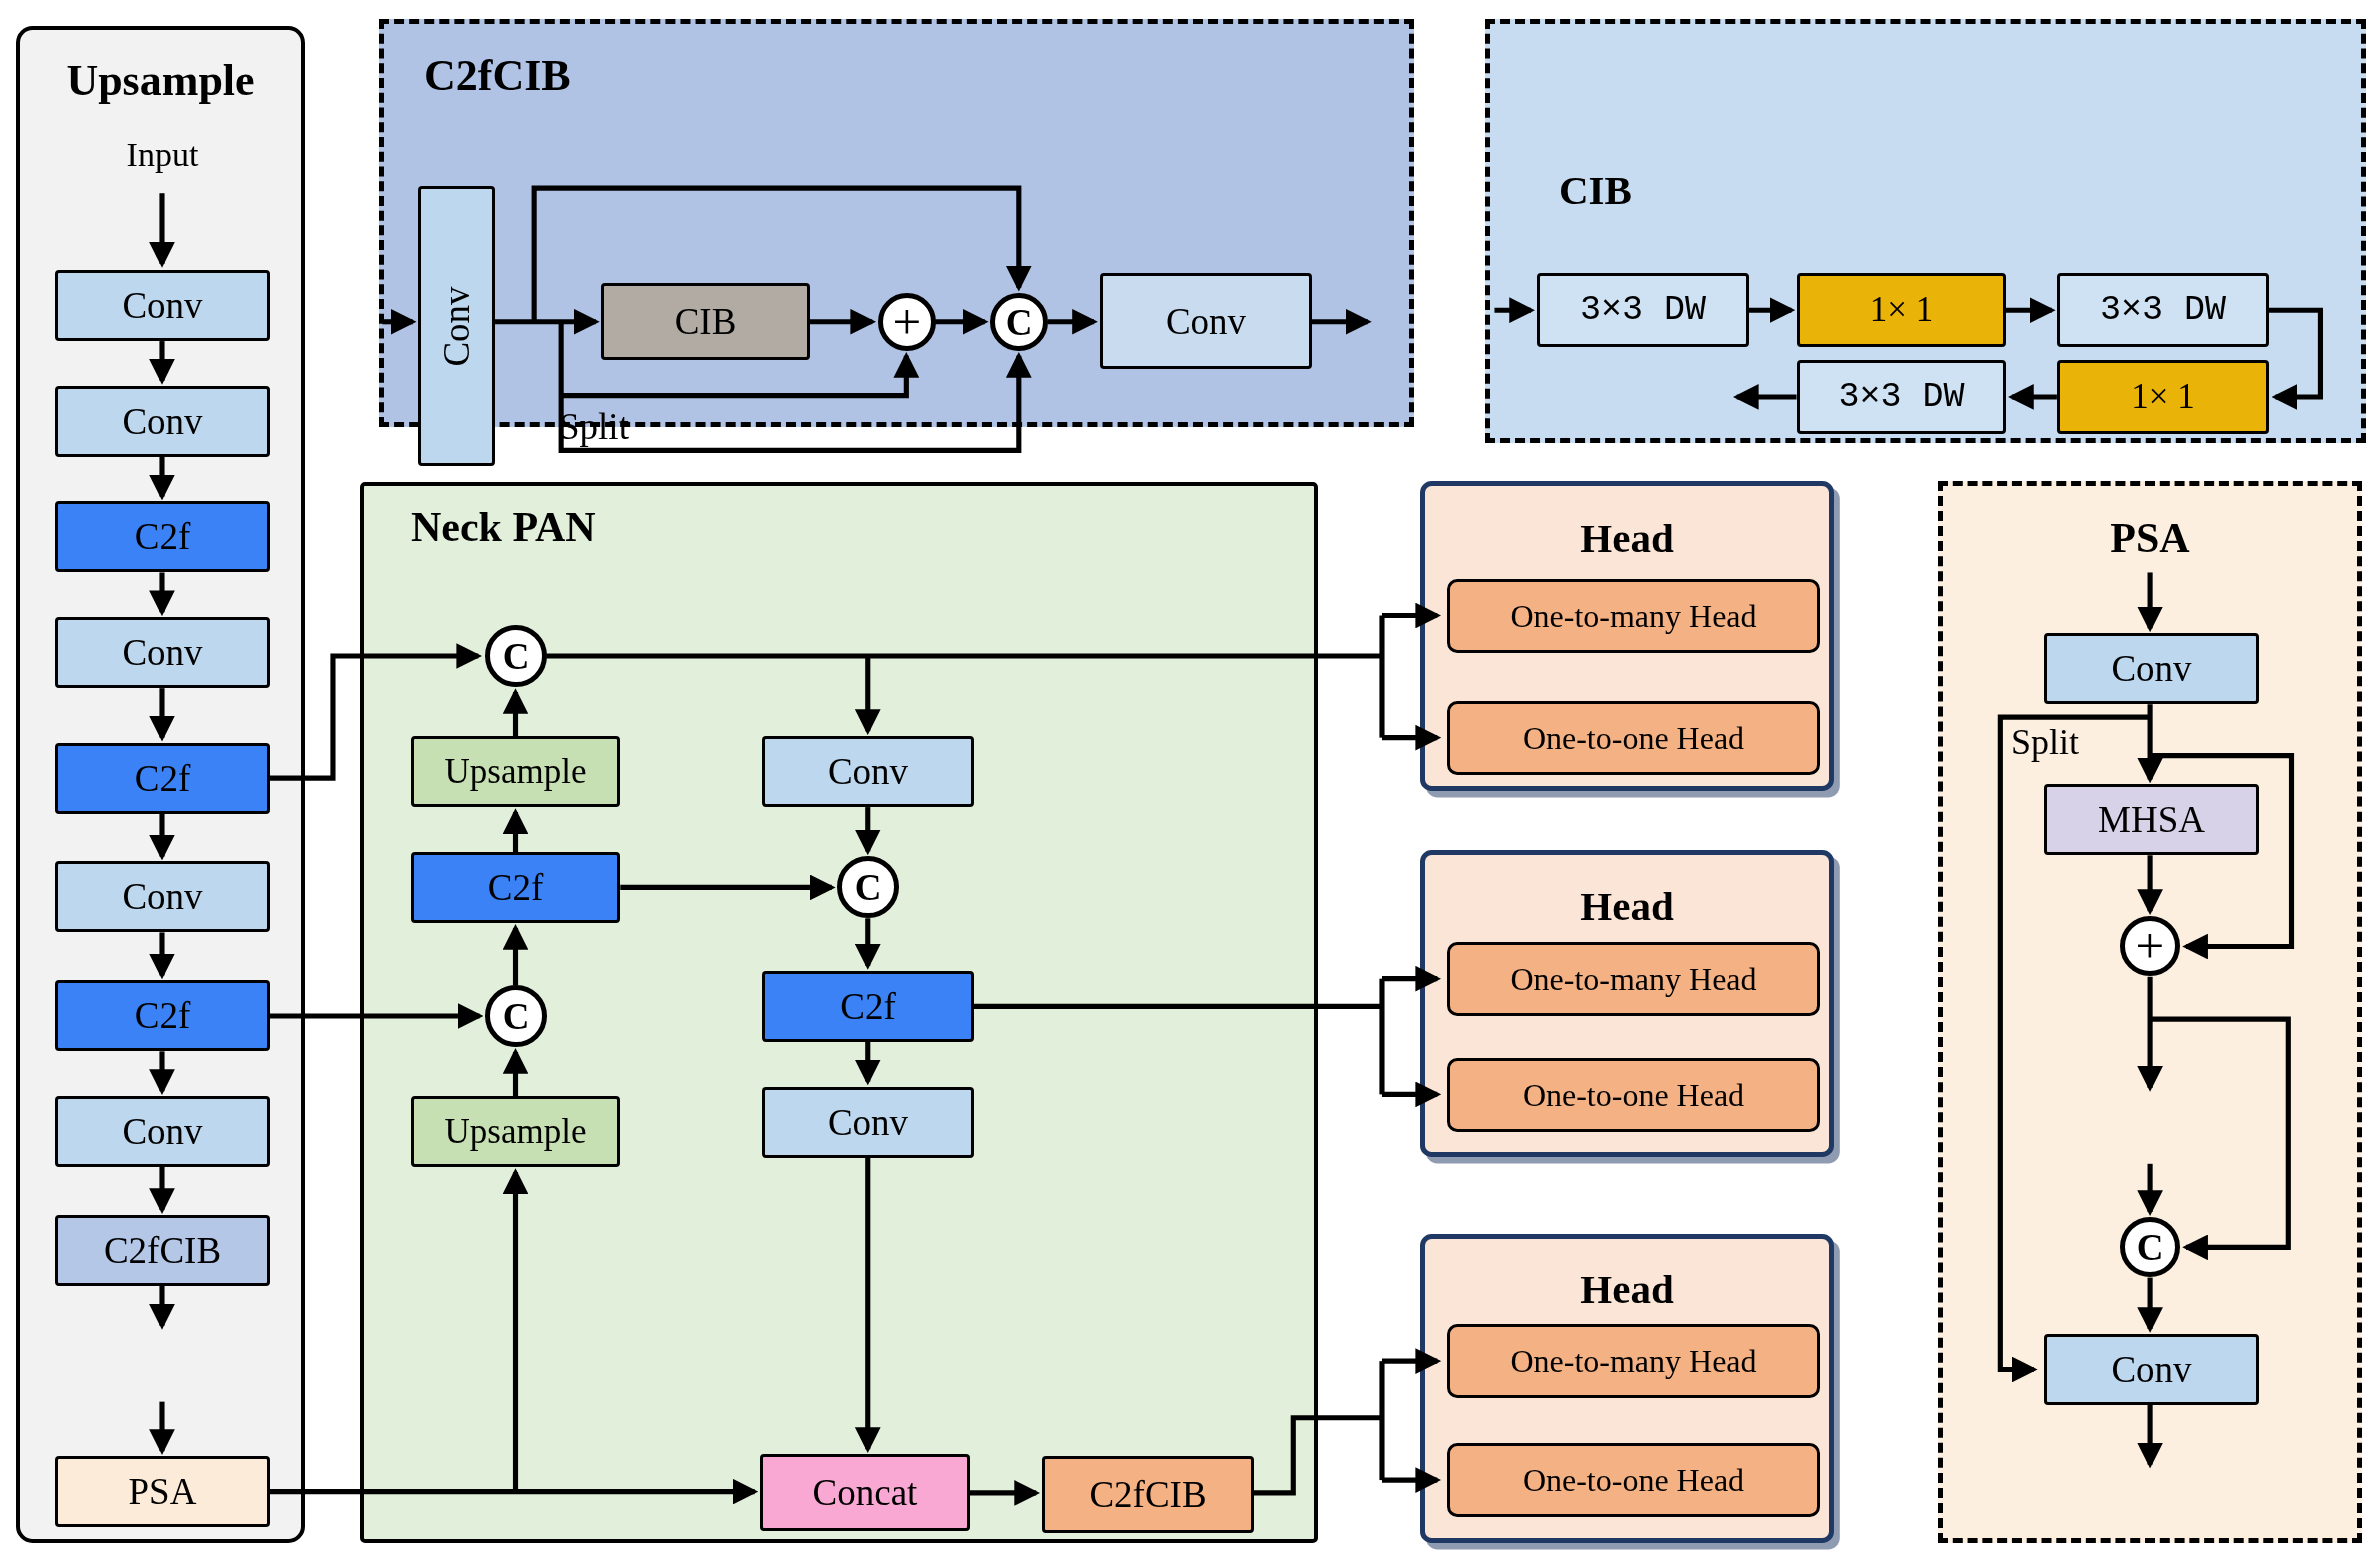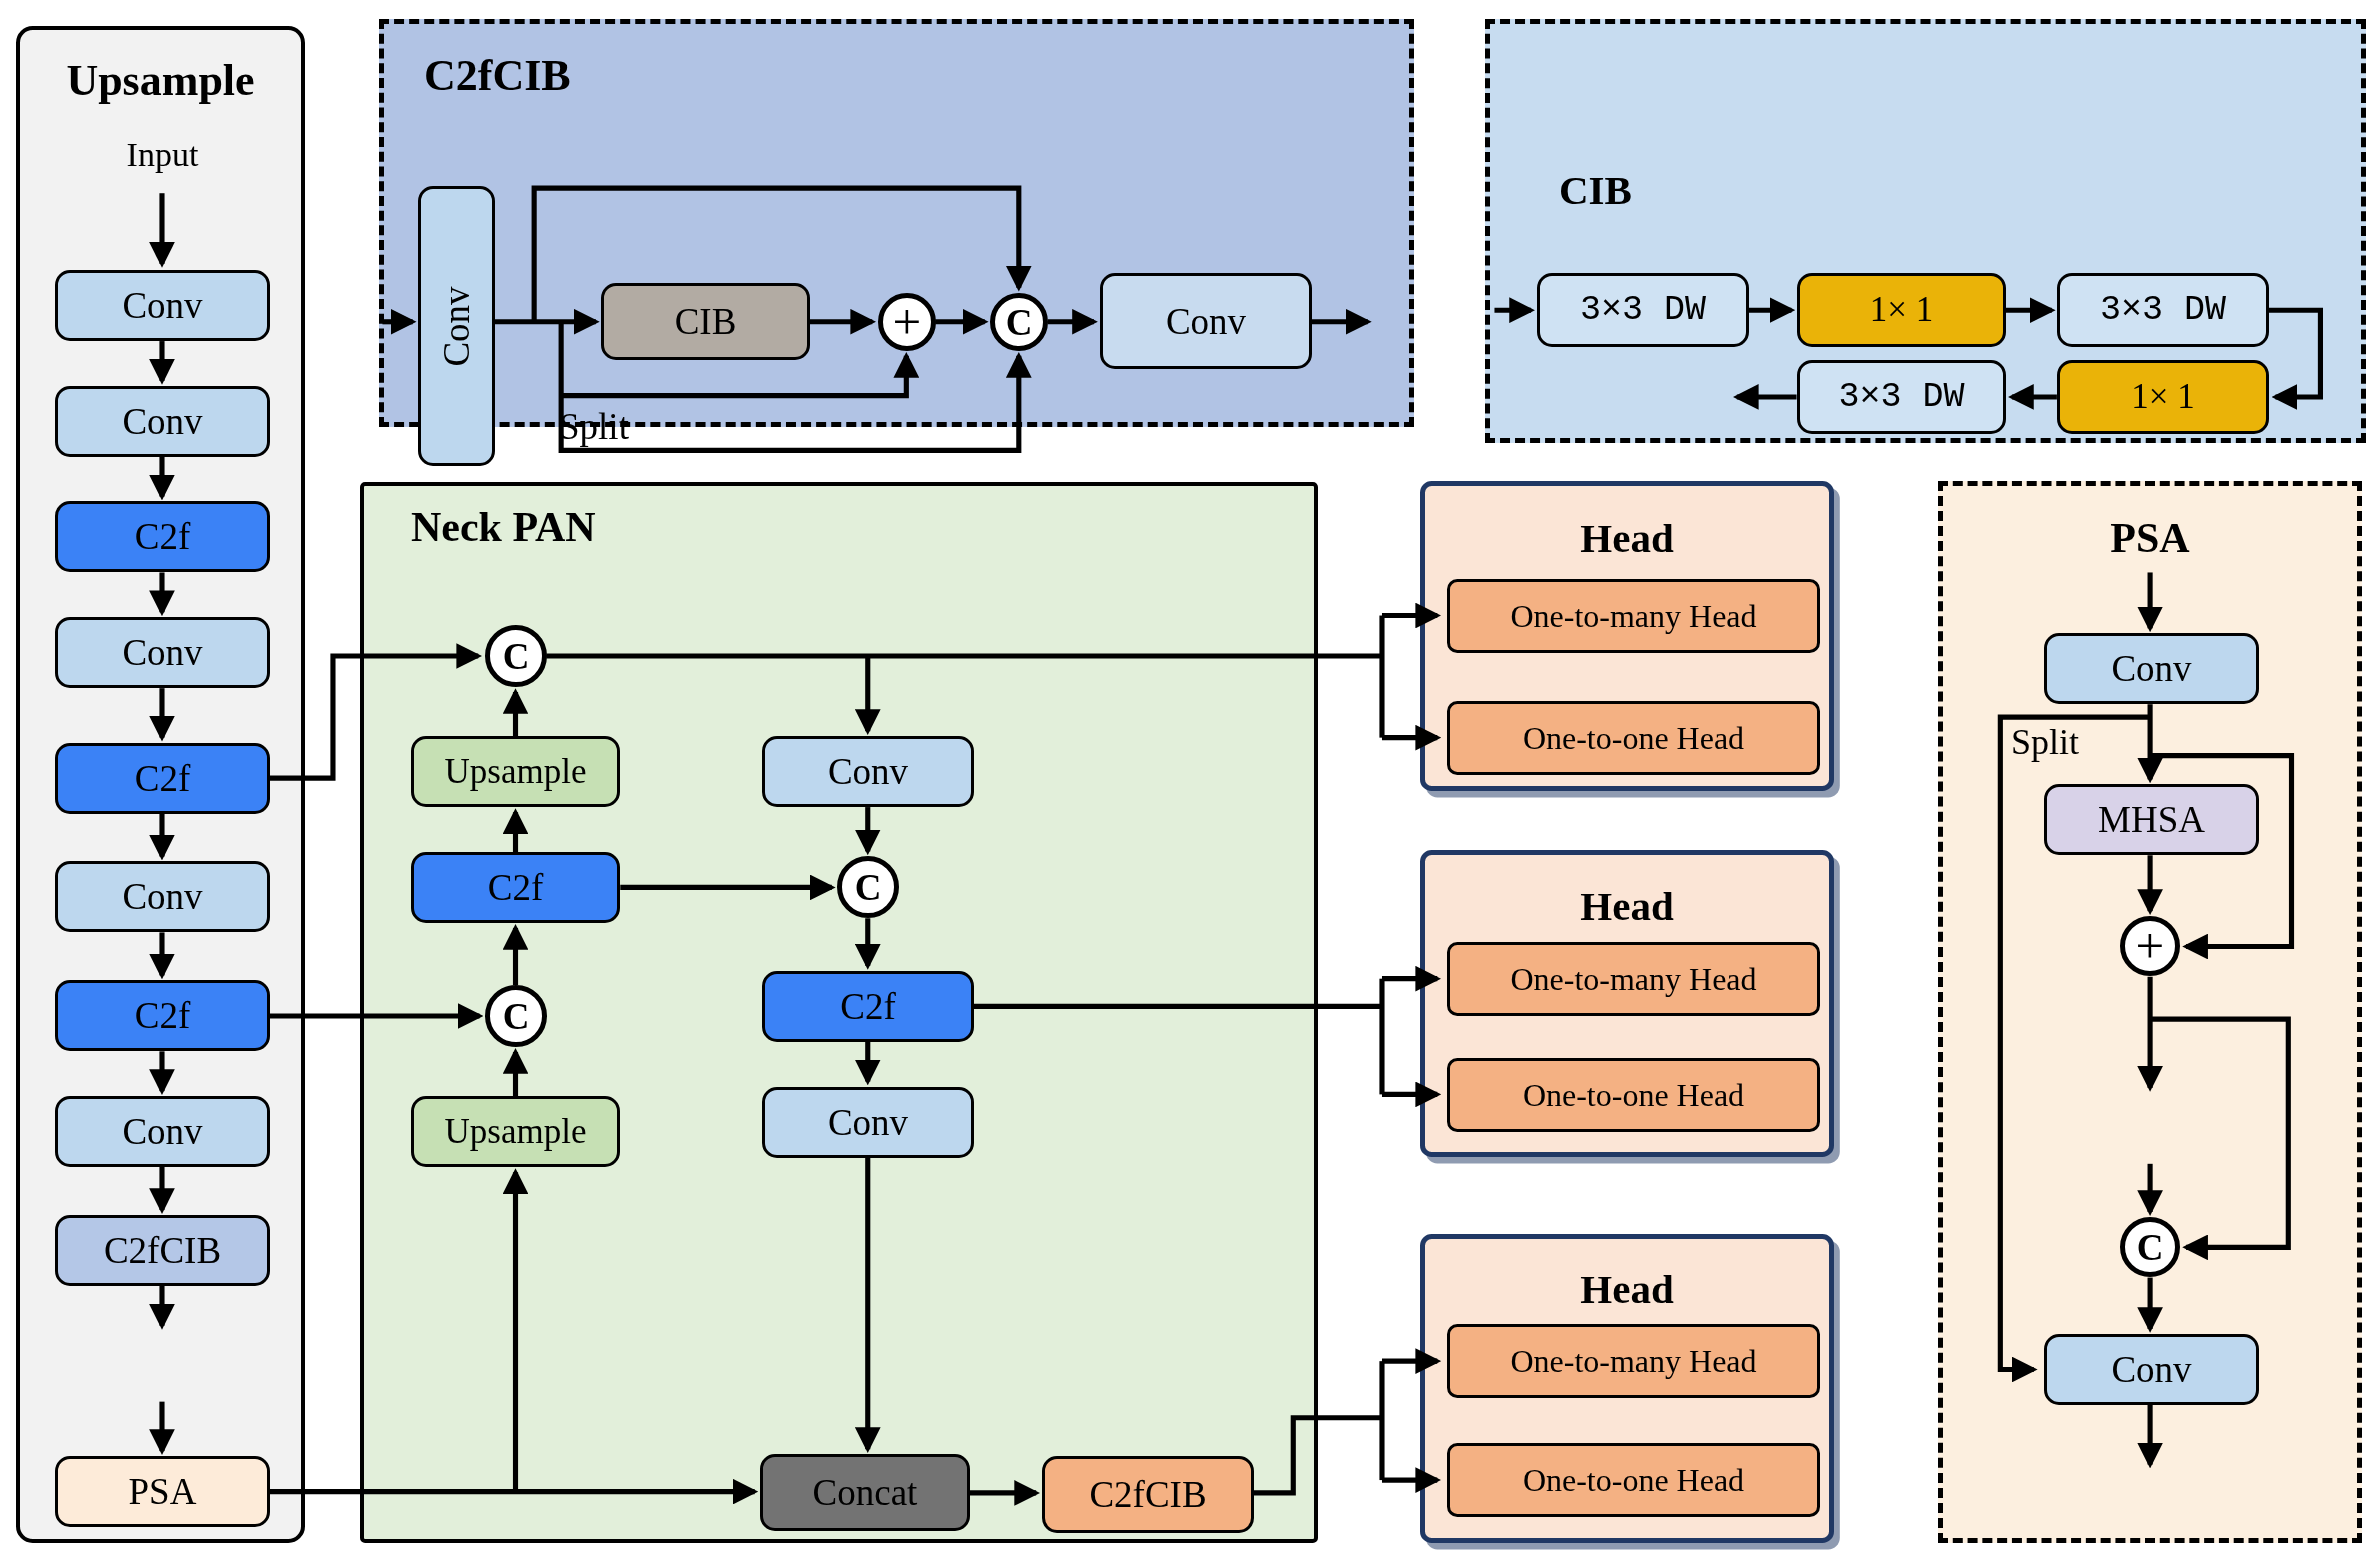--- a/index.html
+++ b/index.html
@@ -1,42 +1,42 @@
 <!DOCTYPE html>
 <html style="font-size:10.3px"><head>
 <meta charset="utf-8">
 <style>
   html,body{margin:0;padding:0;background:#fff;}
   #stage{position:relative;width:2377px;height:1555px;background:#fff;
          font-family:"Liberation Serif","DejaVu Serif",serif;color:#000;overflow:hidden;}
   .panel{position:absolute;box-sizing:border-box;}
   .p-solid{border:4.5px solid #000;}
   .p-dash{border:5.1px dashed #000;}
-  .box{position:absolute;box-sizing:border-box;border:3.9px solid #000;border-radius:15px;
+  .box{position:absolute;box-sizing:border-box;border:3.9px solid #000;border-radius:4px;
        display:flex;align-items:center;justify-content:center;font-size:37px;white-space:nowrap;}
   .hbox{border:3.2px solid #000;border-radius:10.3px;font-size:32px;}
   .circle{position:absolute;box-sizing:border-box;background:#fff;border:5.1px solid #000;border-radius:50%;
           display:flex;align-items:center;justify-content:center;font-weight:bold;font-size:37px;}
   .plus{font-size:51px;font-weight:400;line-height:0;}
   .title{position:absolute;font-weight:bold;font-size:41px;white-space:nowrap;}
   .lbl{position:absolute;font-size:36px;white-space:nowrap;}
   .ctr{text-align:center;}
   .vtext{transform:rotate(-90deg);white-space:nowrap;}
   svg.wires{position:absolute;left:0;top:0;pointer-events:none;}
   svg.wires polyline{fill:none;stroke:#000;stroke-width:8;}
   
   .c-blue{background:#bdd7ee;}
   .c-blue2{background:#c8dbef;}
   .c-orange{background:#3b82f6;}
   .c-dorange{background:#f4b183;}
   .c-bpurple{background:#b4c7e7;}
   .c-yellow{background:#ffd966;}
   .c-cream{background:#fdebd9;}
   .c-green{background:#c6e0b4;}
-  .c-gray{background:#737373;}
+  .c-gray{background:#f9a8d4;}
   .c-cibgray{background:#b2aba3;}
   .c-dwblue{background:#cfe2f3;font-family:Liberation Mono, monospace;}
   .c-1x1{background:#eab308;}
   .c-purple{background:#d8d2e8;}
   .bg-backbone{background:#f2f2f2;border-radius:16.7px;}
   .bg-c2fcib{background:#b1c3e4;}
   .bg-cib{background:#c7dcf0;}
   .bg-neck{background:#e2efda;border-radius:5.1px;}
   .bg-head{background:#fbe5d6;border:5.8px solid #203864;border-radius:11.6px;
            box-shadow:5.8px 6.4px 0 rgba(32,56,100,.5);}

